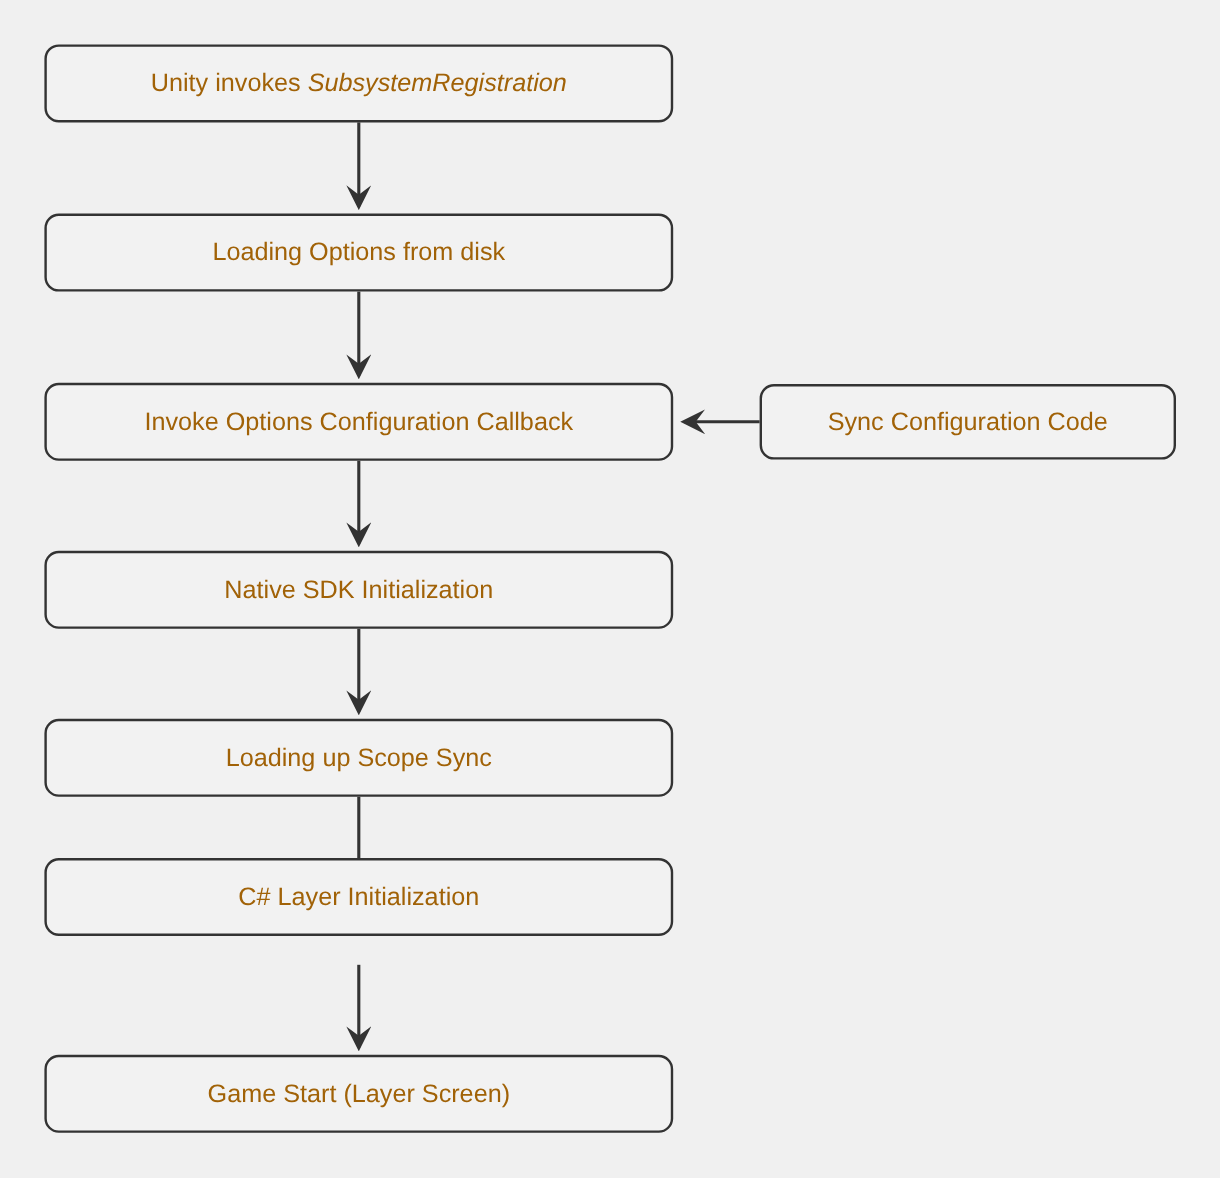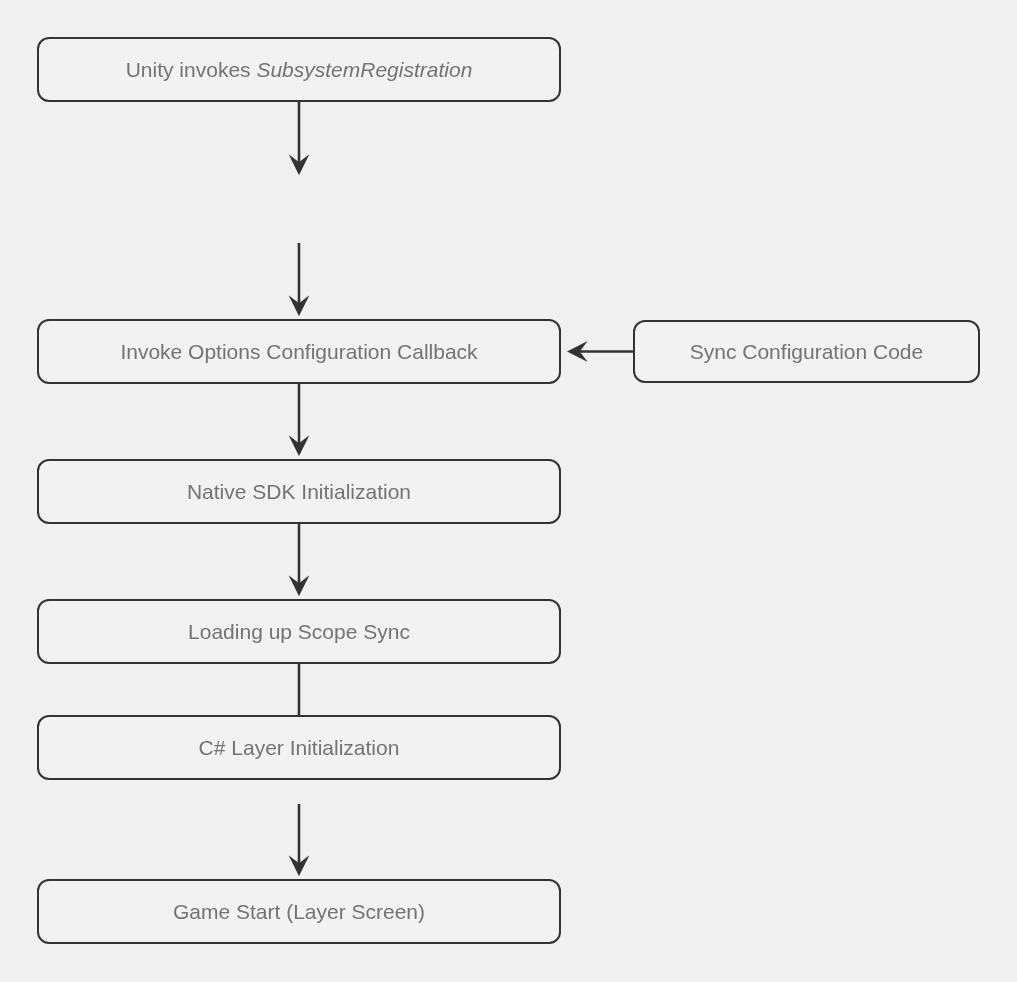--- a/index.html
+++ b/index.html
@@ -32,21 +32,21 @@
     box-sizing: border-box;
     left: 37px;
     width: 524px;
     height: 65px;
     background: #f2f2f2;
     border: 2.6px solid #333333;
     border-radius: 12px;
     display: flex;
     align-items: center;
     justify-content: center;
-    color: #737373;
+    color: #a16207;
     font-size: 21px;
     line-height: 1.2;
     white-space: nowrap;
   }
   .node.side {
     left: 633px;
     width: 347px;
     height: 63px;
   }
   .node em {
@@ -71,20 +71,23 @@
     <line class="edge-line" x1="299" y1="384" x2="299" y2="453" marker-end="url(#arrowhead)"></line>
     <line class="edge-line" x1="299" y1="524" x2="299" y2="593" marker-end="url(#arrowhead)"></line>
     <line class="edge-line" x1="299" y1="664" x2="299" y2="733" marker-end="url(#arrowhead)"></line>
     <line class="edge-line" x1="299" y1="804" x2="299" y2="873" marker-end="url(#arrowhead)"></line>
   </svg>
 
   <div class="node" style="top:37px">
     <span><span>Unity invokes </span><em>SubsystemRegistration</em></span>
   </div>
 
+  <div class="node" style="top:178px">
+    <span>Loading Options from disk</span>
+  </div>
 
   <div class="node" style="top:319px">
     <span>Invoke Options Configuration Callback</span>
   </div>
 
   <div class="node side" style="top:320px">
     <span>Sync Configuration Code</span>
   </div>
 
   <div class="node" style="top:459px">

